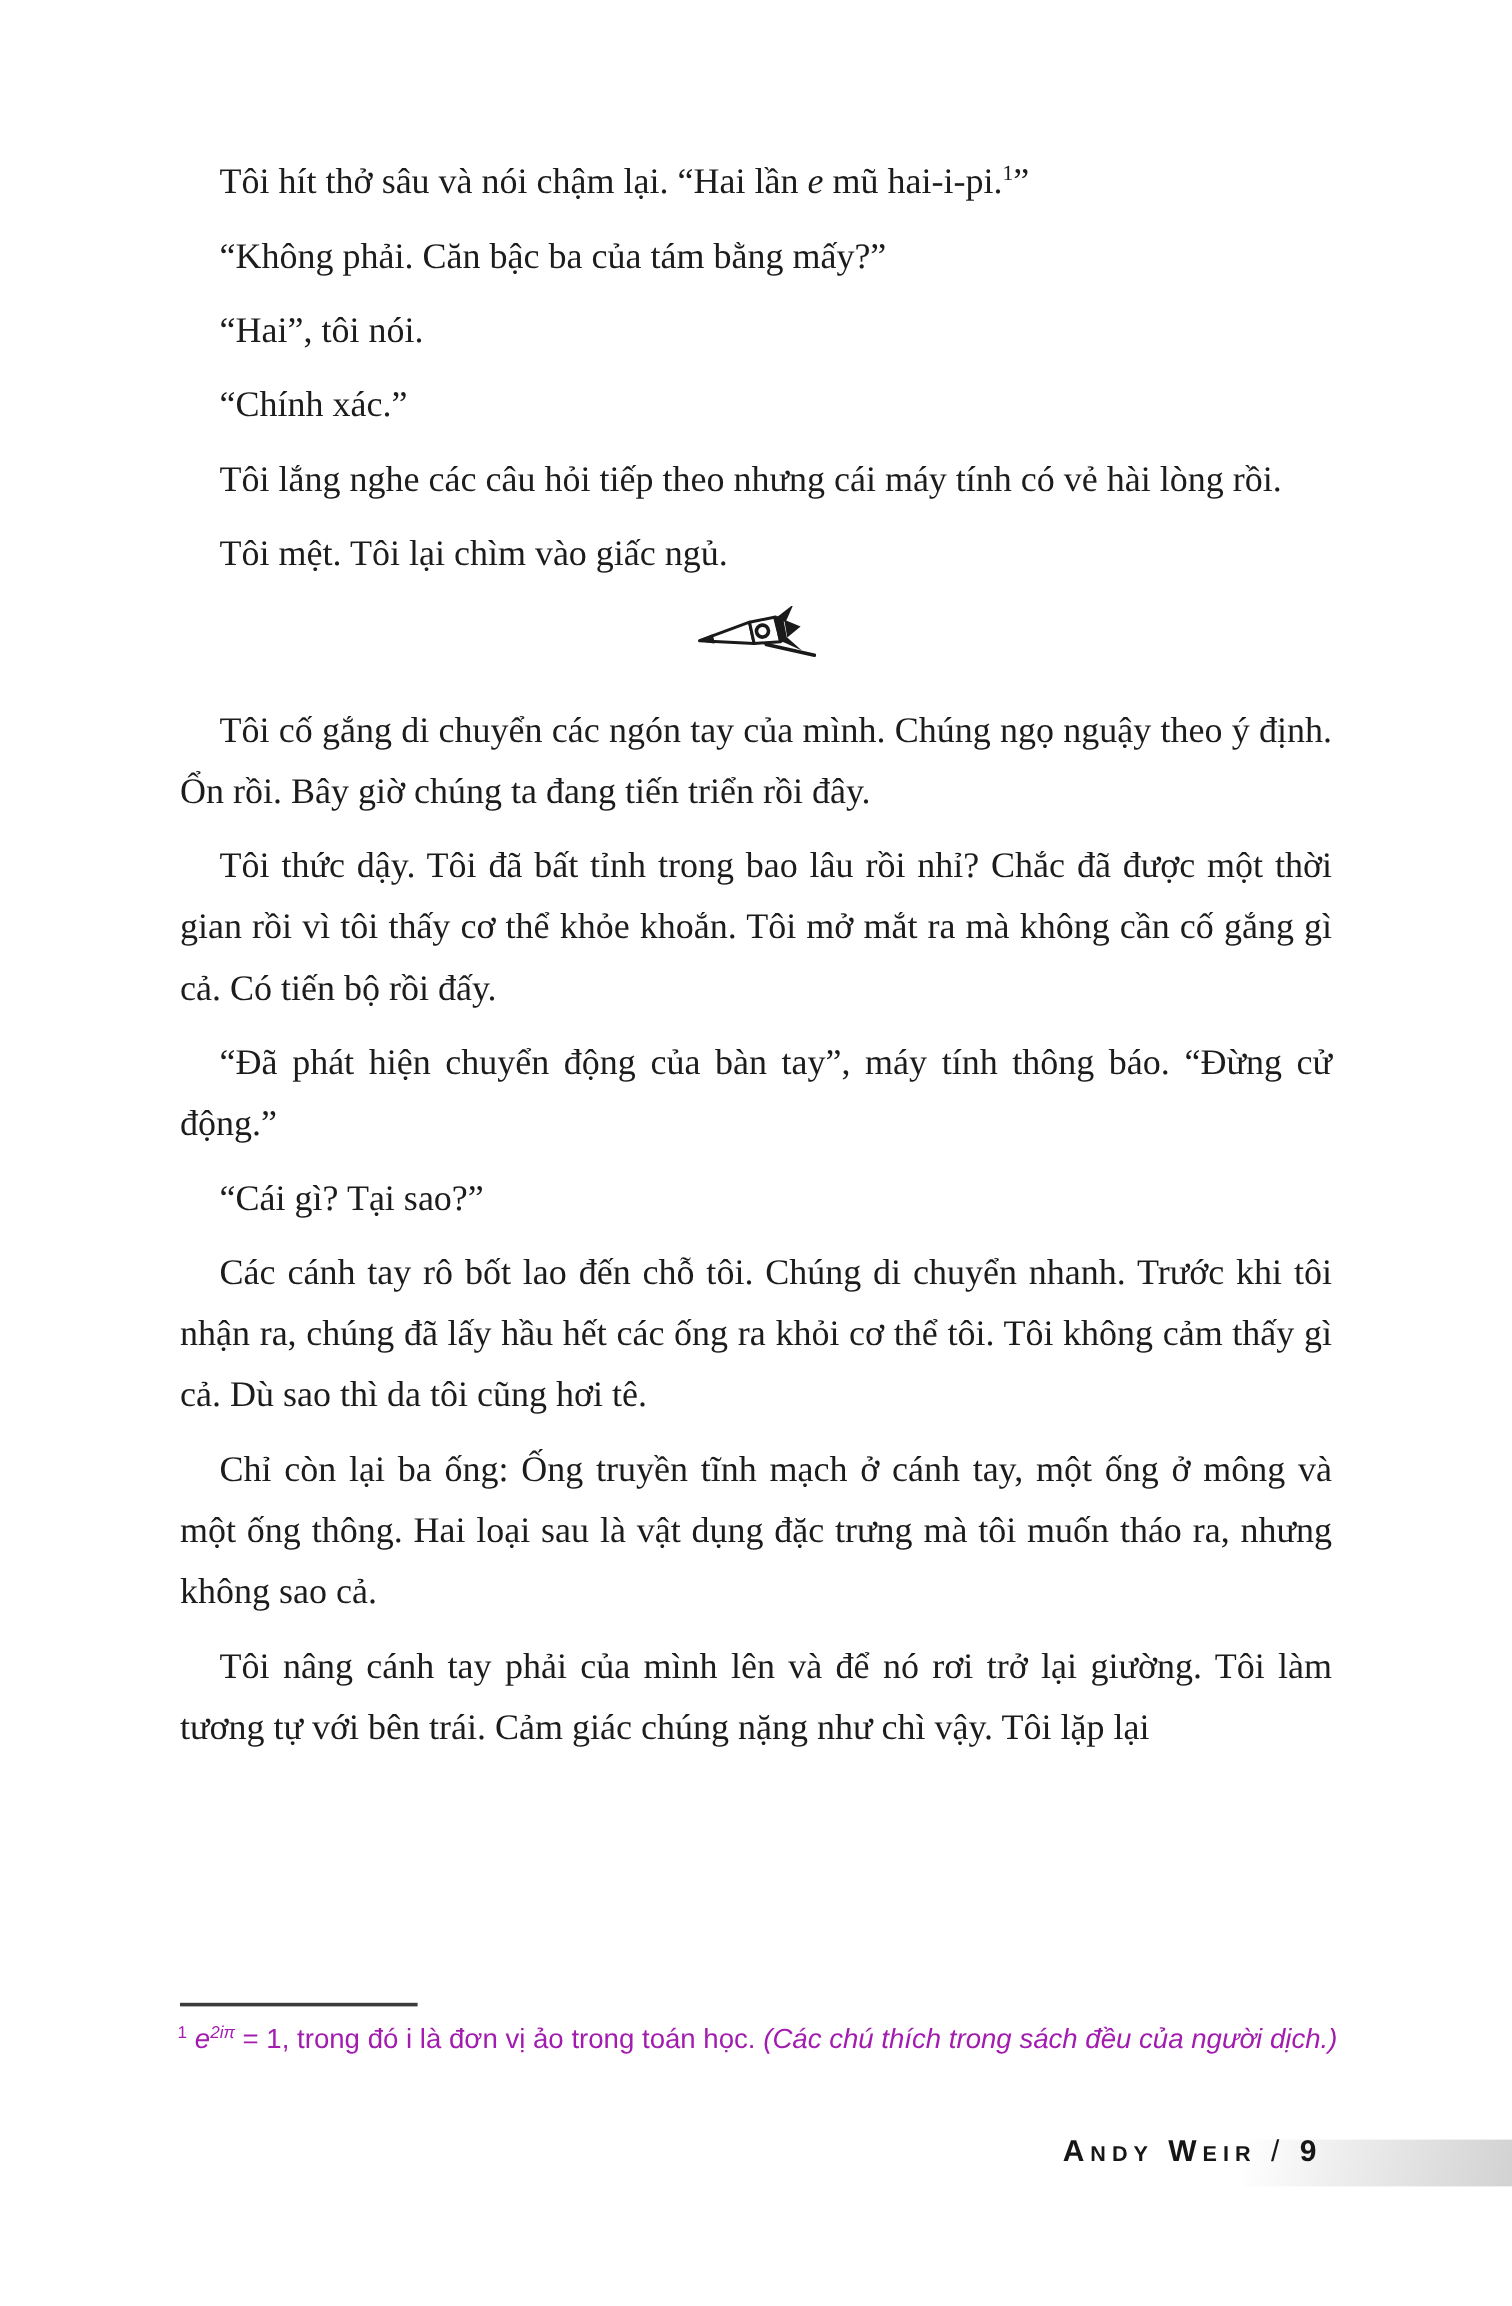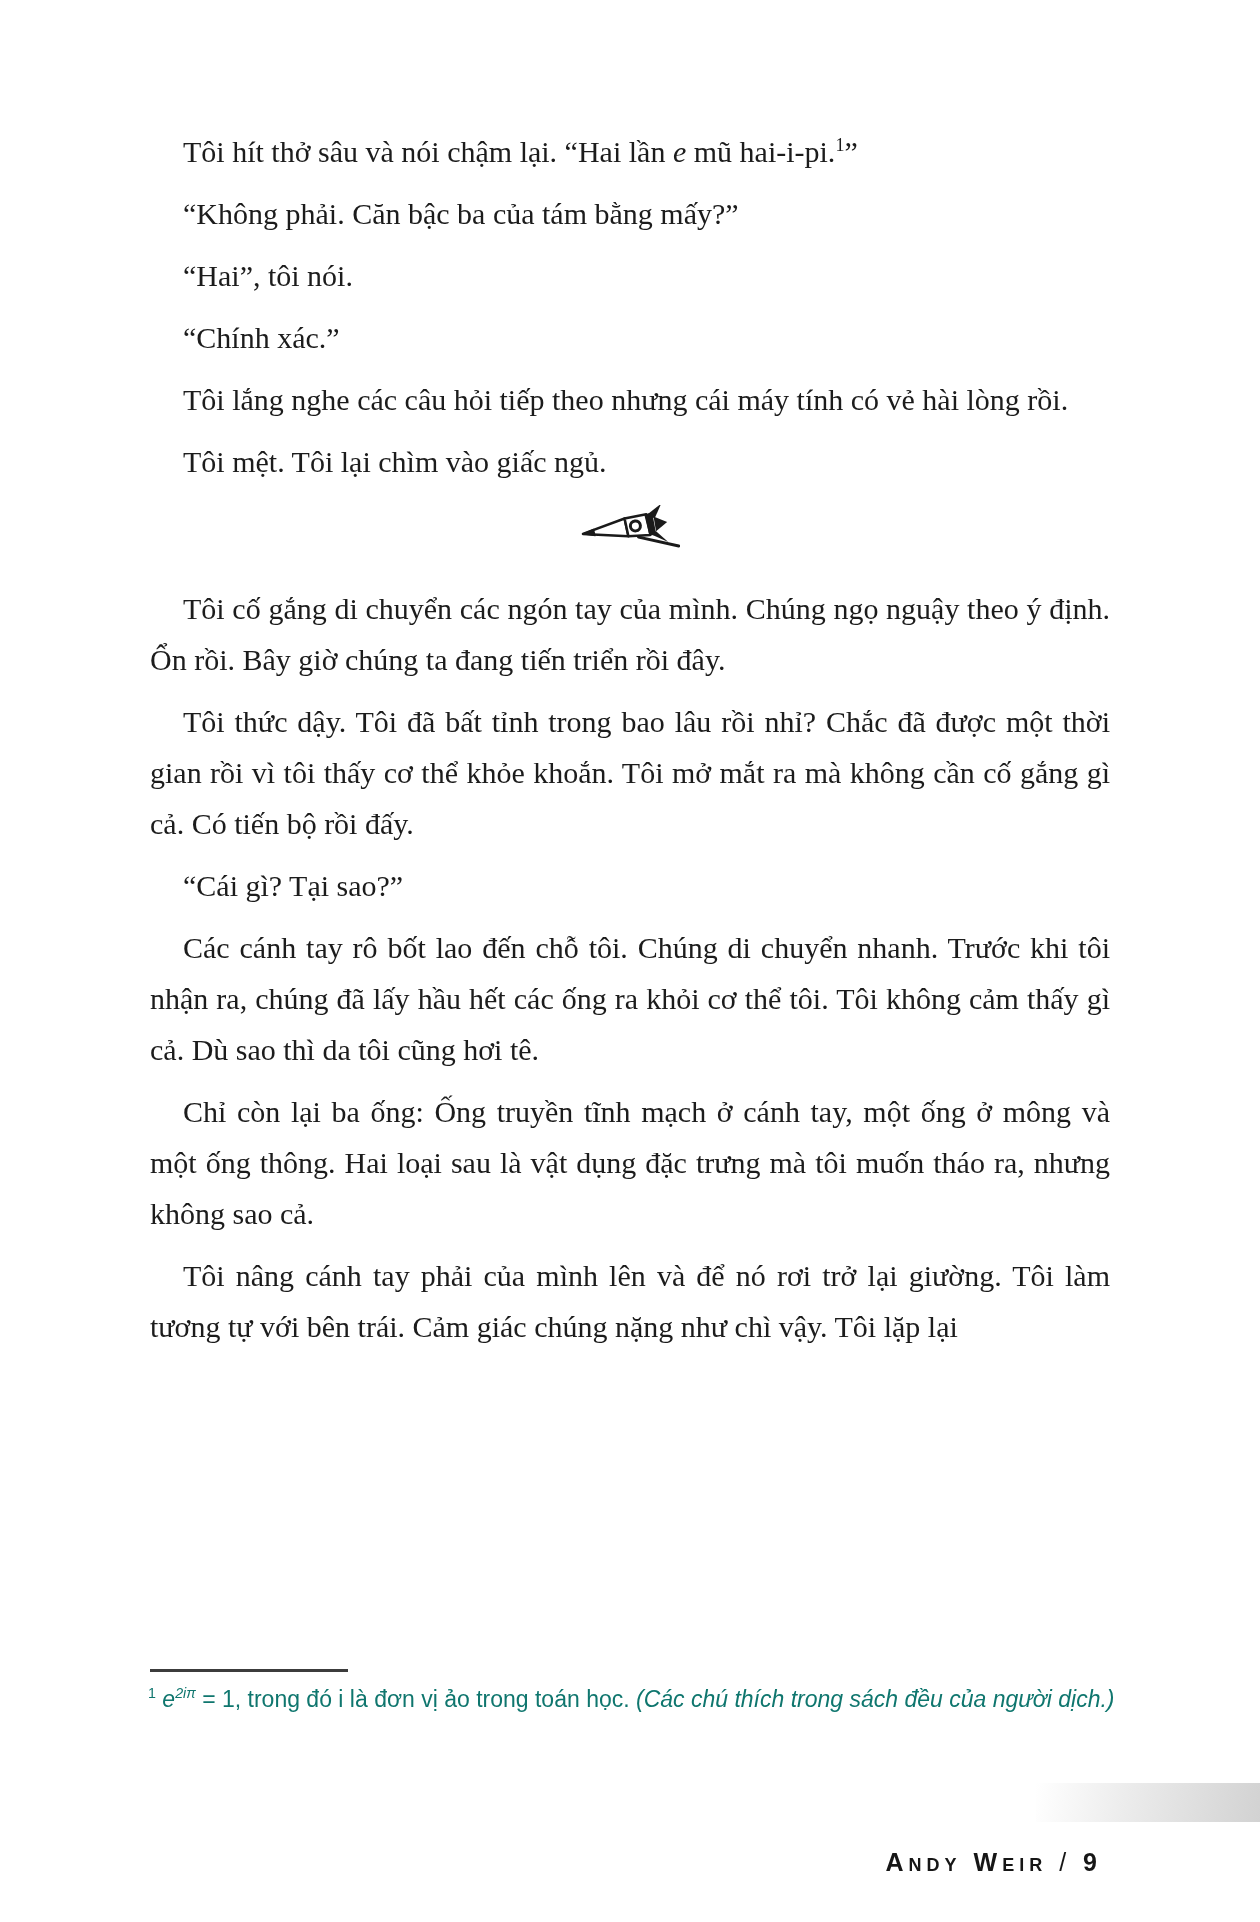--- a/index.html
+++ b/index.html
@@ -51,39 +51,39 @@
   }
   .footnote {
     position: absolute;
     left: 148px;
     top: 1684px;
     width: 975px;
     margin: 0;
     font-family: "Liberation Sans", "DejaVu Sans", sans-serif;
     font-size: 23px;
     line-height: 30px;
-    color: #0f766e;
+    color: #a21caf;
   }
   .footnote sup {
     font-size: 0.62em;
     line-height: 0;
     vertical-align: super;
   }
   .footnote i { font-style: italic; }
   .footer-bar {
     position: absolute;
     left: 1036px;
     right: 0;
     top: 1783px;
     height: 39px;
     background: linear-gradient(100deg, #ffffff 0%, #ececec 40%, #d2d2d2 100%);
   }
   .footer-text {
     position: absolute;
-    top: 1848px;
+    top: 1779px;
     right: 158px;
     font-family: "Liberation Sans", "DejaVu Sans", sans-serif;
     font-variant: small-caps;
     font-size: 25px;
     font-weight: 600;
     letter-spacing: 5px;
     color: #161616;
     white-space: nowrap;
     text-align: center;
   }
@@ -120,20 +120,21 @@
           <path d="M68 12 L84 2 L76 16 Z" fill="#1a1a1a"></path>
           <path d="M70 31 L87 41 L76 29 Z" fill="#1a1a1a"></path>
           <path d="M75 14 L88 21 L76 29 Z" fill="#1a1a1a"></path>
         </g>
       </svg>
     </div>
 
     <div>
         <p class="para"><span>Tôi cố gắng di chuyển các ngón tay của mình. Chúng ngọ nguậy theo ý định. Ổn rồi. Bây giờ chúng ta đang tiến triển rồi đây.</span></p>
         <p class="para"><span>Tôi thức dậy. Tôi đã bất tỉnh trong bao lâu rồi nhỉ? Chắc đã được một thời gian rồi vì tôi thấy cơ thể khỏe khoắn. Tôi mở mắt ra mà không cần cố gắng gì cả. Có tiến bộ rồi đấy.</span></p>
+        <p class="para"><span>“Đã phát hiện chuyển động của bàn tay”, máy tính thông báo. “Đừng cử động.”</span></p>
         <p class="para"><span>“Cái gì? Tại sao?”</span></p>
         <p class="para"><span>Các cánh tay rô bốt lao đến chỗ tôi. Chúng di chuyển nhanh. Trước khi tôi nhận ra, chúng đã lấy hầu hết các ống ra khỏi cơ thể tôi. Tôi không cảm thấy gì cả. Dù sao thì da tôi cũng hơi tê.</span></p>
         <p class="para"><span>Chỉ còn lại ba ống: Ống truyền tĩnh mạch ở cánh tay, một ống ở mông và một ống thông. Hai loại sau là vật dụng đặc trưng mà tôi muốn tháo ra, nhưng không sao cả.</span></p>
         <p class="para"><span>Tôi nâng cánh tay phải của mình lên và để nó rơi trở lại giường. Tôi làm tương tự với bên trái. Cảm giác chúng nặng như chì vậy. Tôi lặp lại</span></p>
       </div>
 
   </div>
 
   <div class="fn-divider"></div>
 

